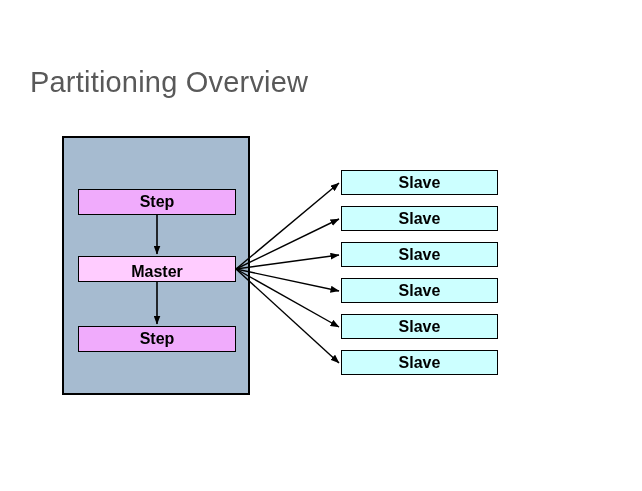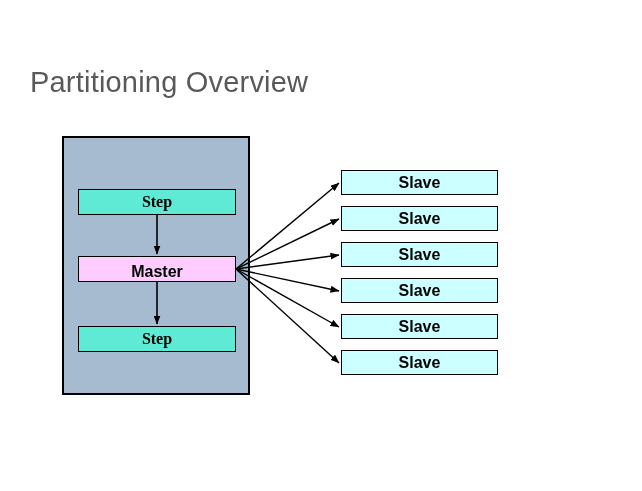--- a/index.html
+++ b/index.html
@@ -64,22 +64,21 @@
     left: 62px;
     top: 143px;
     width: 188px;
     text-align: center;
     font-family: "Liberation Sans", sans-serif;
     font-size: 14px;
     font-weight: bold;
     color: #000000;
   }
   .step-box {
-    background: #5eead4;
-    font-family: Liberation Serif, serif;
+    background: #f0abfc;
   }
   .master-box {
     background: #ffccff;
   }
   .slave-box {
     background: #ccffff;
     left: 341px;
     width: 157px;
     height: 25px;
   }

